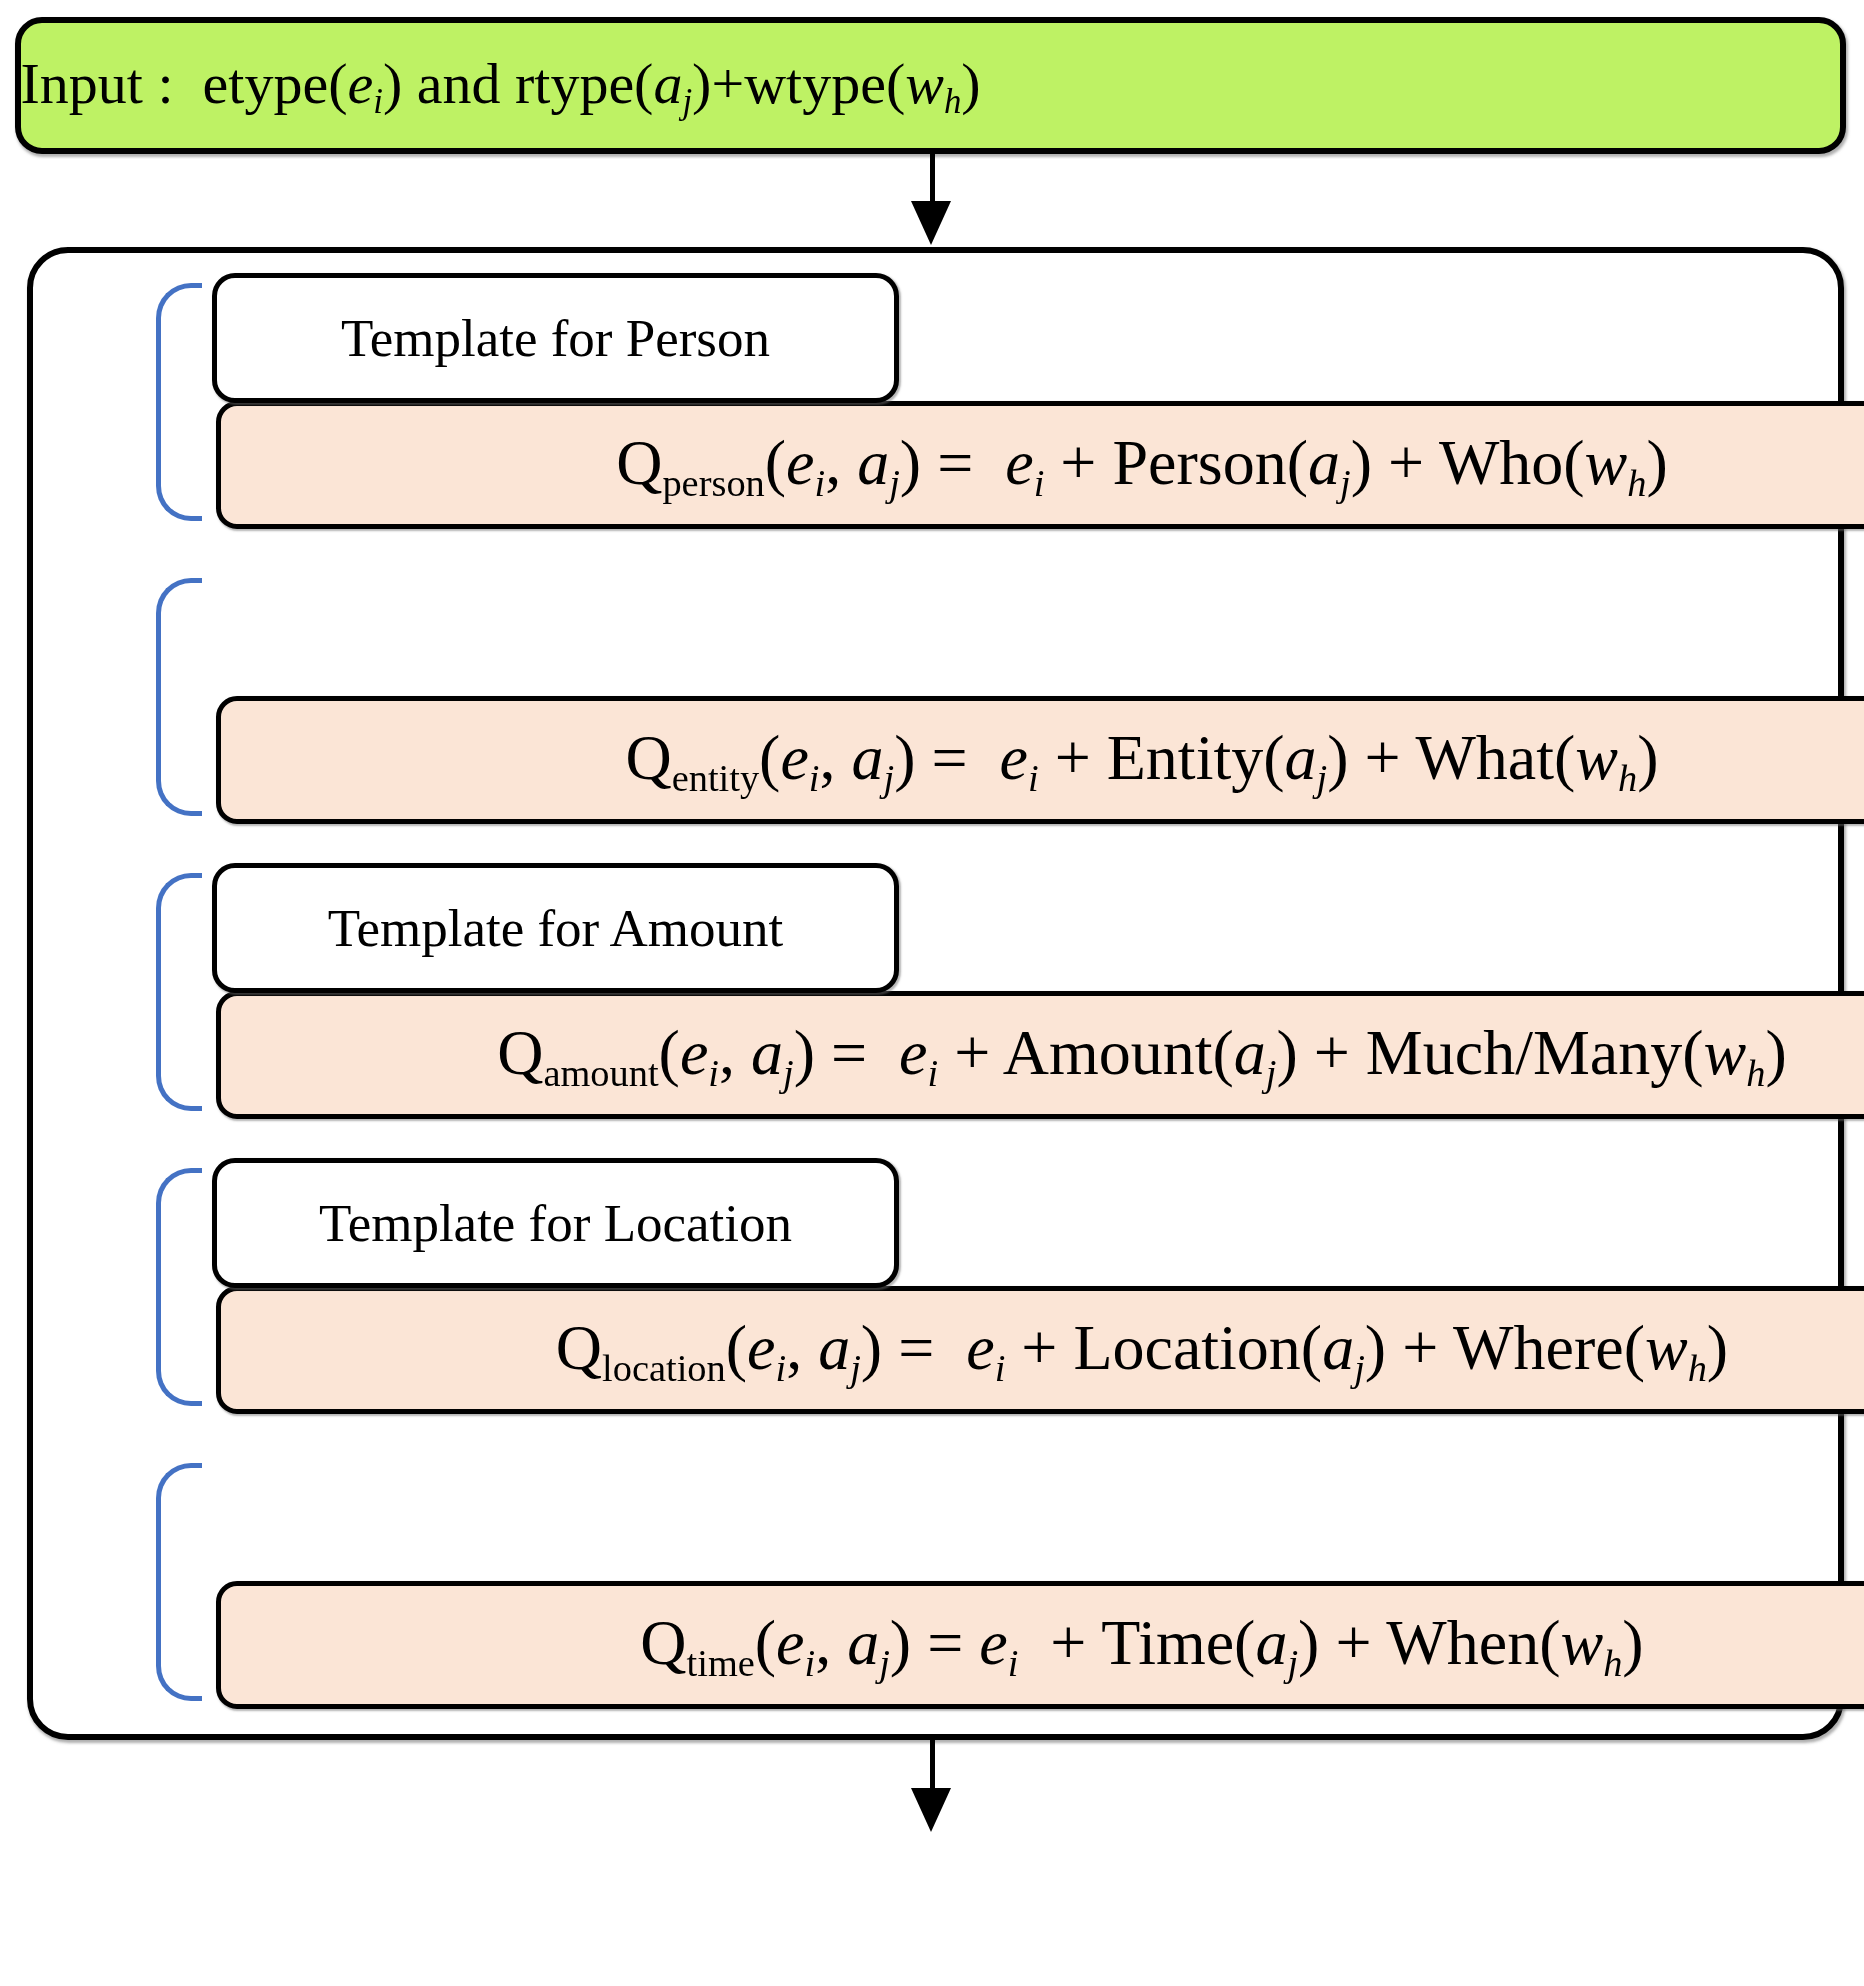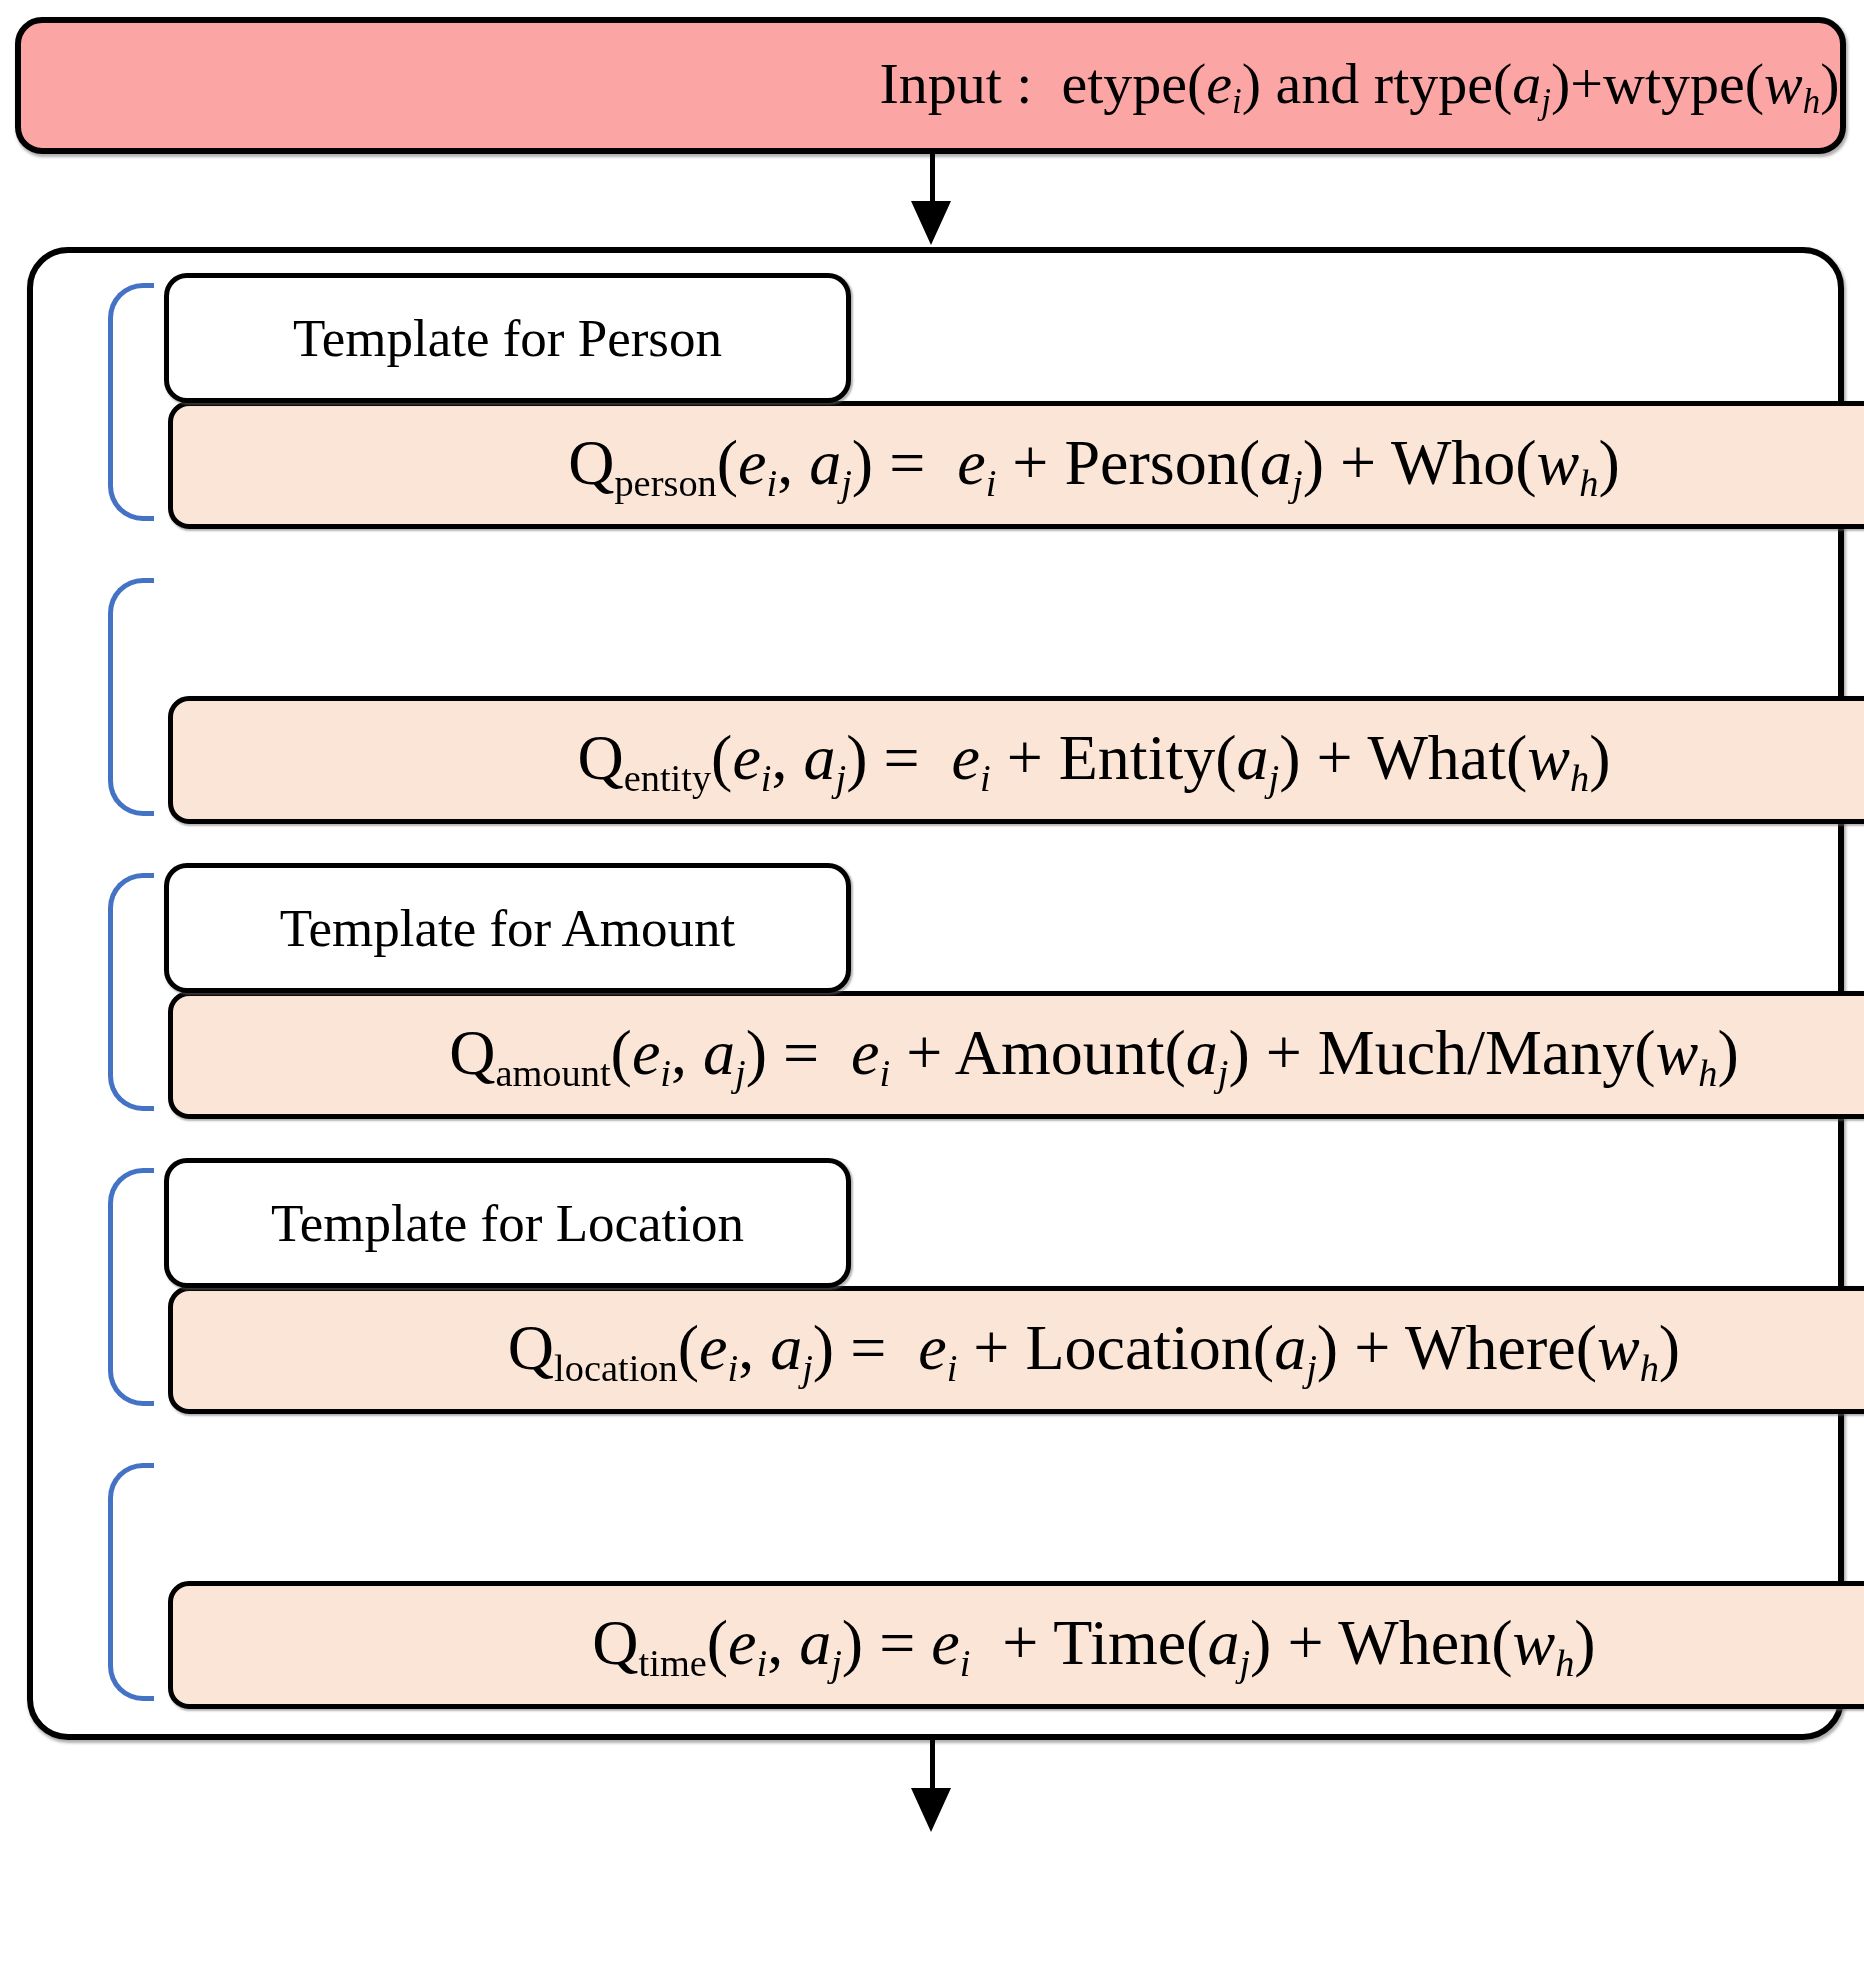--- a/index.html
+++ b/index.html
@@ -15,22 +15,22 @@
     font-family:"Liberation Serif","DejaVu Serif",serif;
     color:#000;
     overflow:hidden;
   }
   .io-box{
     position:absolute;
     left:14.5px;width:1831px;height:137px;
     box-sizing:border-box;
     border:6.8px solid var(--box-border);
     border-radius:27px;
-    background:#fca5a5;
-    display:flex;align-items:center;justify-content:flex-end;
+    background:#bef264;
+    display:flex;align-items:center;justify-content:flex-start;
     font-size:58px;
     box-shadow:1.9px 2.9px 2.9px rgba(110,110,110,0.55);
   }
   .io-box.input{top:17.4px;}
   .io-box.output{top:1833px;}
 
   .flow-arrow{position:absolute;left:0;top:0;}
   .arrow-line{position:absolute;width:4.8px;background:#000;}
   .arrow-head{
     position:absolute;width:0;height:0;
@@ -48,21 +48,21 @@
     left:27px;top:247px;width:1817px;height:1493px;
     box-sizing:border-box;
     border:6.8px solid var(--box-border);
     border-radius:41px;
     background:#fff;
     display:flex;flex-direction:column;
     padding-top:20px;
     row-gap:38px;
     box-shadow:1.9px 2.9px 2.9px rgba(110,110,110,0.55);
   }
-  .pair{position:relative;height:257px;flex:0 0 auto;}
+  .pair{position:relative;height:257px;flex:0 0 auto;margin-left:48px;}
   .bracket{
     position:absolute;
     left:75px;top:9.7px;width:46px;height:238px;
     box-sizing:border-box;
     border:5.8px solid var(--bracket-blue);
     border-right:none;
     border-radius:35px 0 0 35px;
   }
   .label-box{
     position:absolute;

